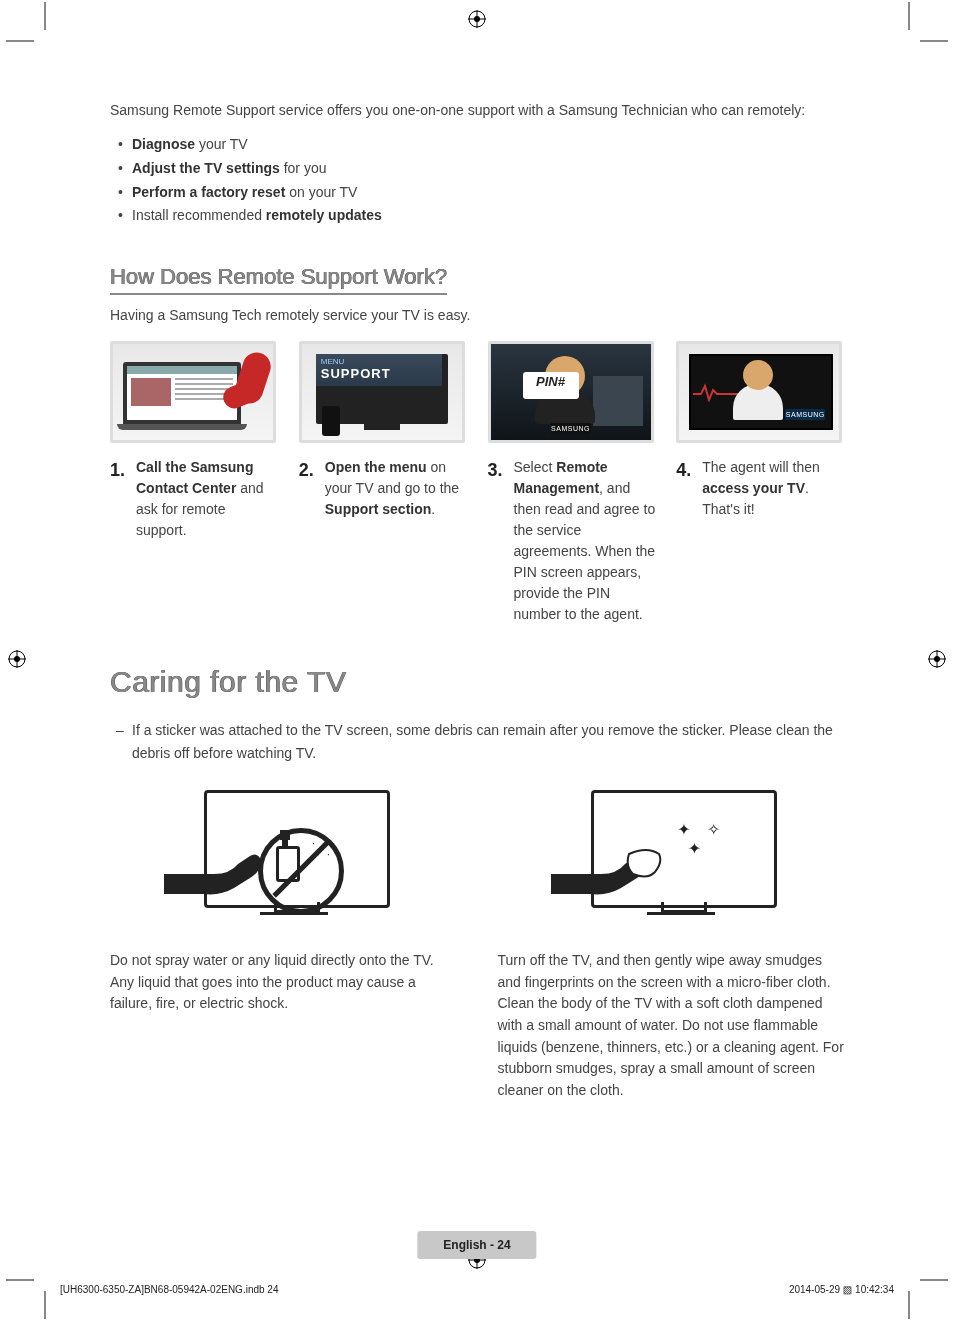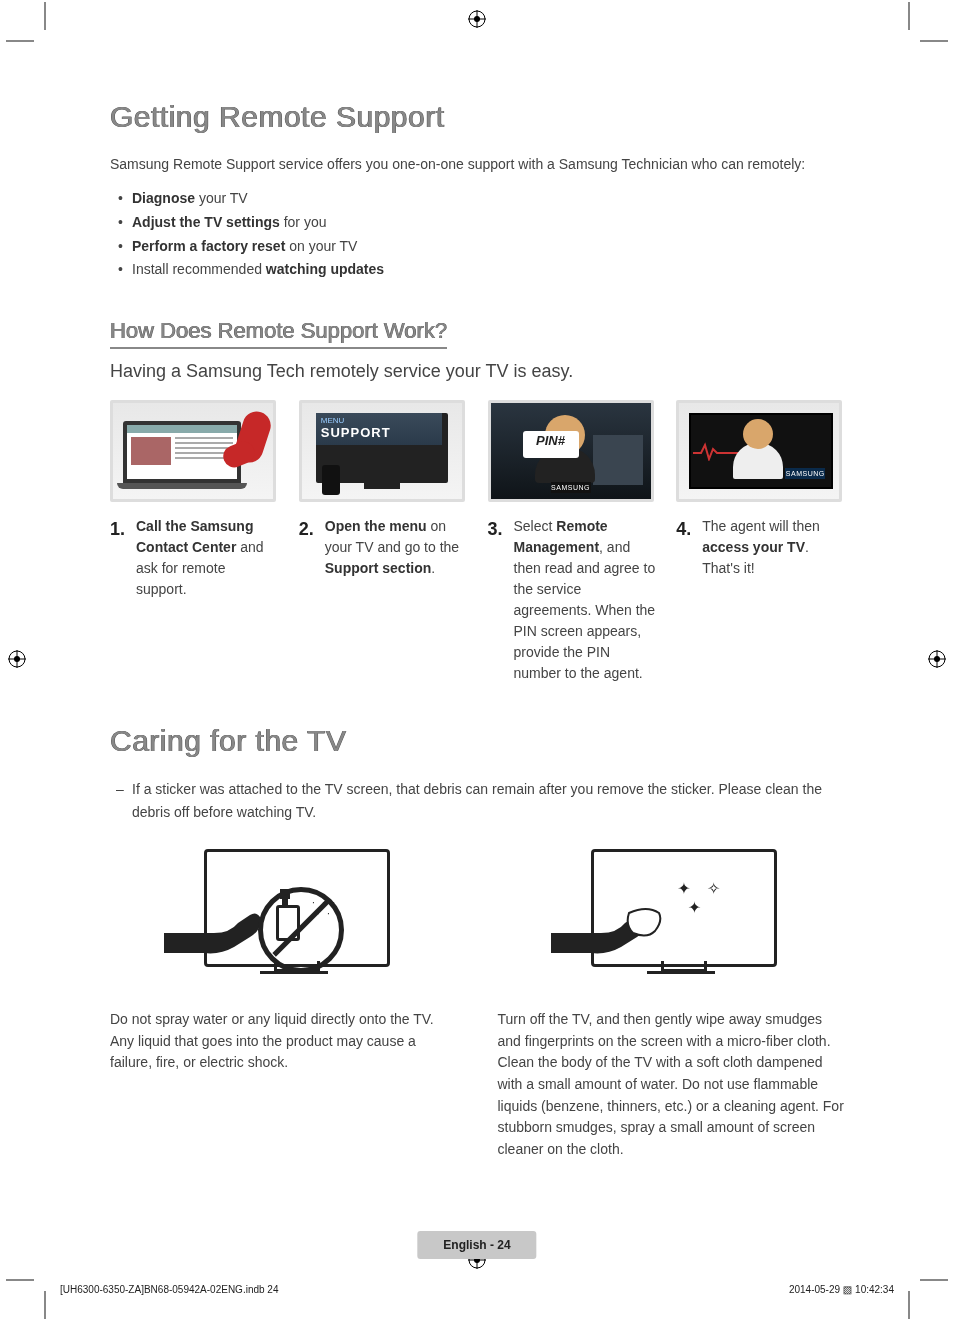--- a/index.html
+++ b/index.html
@@ -73,21 +73,21 @@
     font-size: 22px;
     font-weight: 400;
     color: #888;
     text-shadow: 0.4px 0 #555, -0.4px 0 #555;
     margin: 14px 0 12px 0;
     padding-bottom: 3px;
     border-bottom: 2px solid #888;
     display: inline-block;
   }
   .subintro {
-    font-size: 18px;
+    font-size: 14px;
     color: #444;
     margin-bottom: 18px;
   }
 
   .steps {
     display: flex;
     gap: 20px;
     margin-bottom: 40px;
   }
   .step {
@@ -277,29 +277,28 @@
   <div class="tick-h" style="top:40px; left:6px;"></div>
   <div class="tick-v" style="top:2px; right:44px;"></div>
   <div class="tick-h" style="top:40px; right:6px;"></div>
   <div class="tick-v" style="bottom:2px; left:44px;"></div>
   <div class="tick-h" style="bottom:40px; left:6px;"></div>
   <div class="tick-v" style="bottom:2px; right:44px;"></div>
   <div class="tick-h" style="bottom:40px; right:6px;"></div>
 
   <div class="content">
 
-    <h1>Getting Remote Support</h1>
 
     <p class="intro">Samsung Remote Support service offers you one-on-one support with a Samsung Technician who can remotely:</p>
 
     <ul class="bullets">
       <li><span class="bold">Diagnose</span><span> your TV</span></li>
       <li><span class="bold">Adjust the TV settings</span><span> for you</span></li>
       <li><span class="bold">Perform a factory reset</span><span> on your TV</span></li>
-      <li><span>Install recommended </span><span class="bold">watching updates</span></li>
+      <li><span>Install recommended </span><span class="bold">remotely updates</span></li>
     </ul>
 
     <h2>How Does Remote Support Work?</h2>
     <div class="subintro">Having a Samsung Tech remotely service your TV is easy.</div>
 
     <div class="steps">
 
       <div class="step">
         <div class="step-img">
           <div class="s1-laptop"></div>
@@ -361,21 +360,21 @@
           <div class="step-num">4.</div>
           <div>The agent will then <span class="bold">access your TV</span>. That's it!</div>
         </div>
       </div>
 
     </div>
 
     <h1>Caring for the TV</h1>
 
     <ul class="dashes">
-      <li>If a sticker was attached to the TV screen, that debris can remain after you remove the sticker. Please clean the debris off before watching TV.</li>
+      <li>If a sticker was attached to the TV screen, some debris can remain after you remove the sticker. Please clean the debris off before watching TV.</li>
     </ul>
 
     <div class="care-row">
       <div class="care-col">
         <div class="care-img">
           <div class="tv-outline"></div>
           <div class="tv-stand"></div>
           <div class="tv-base"></div>
           <div class="hand">
             <svg viewBox="0 0 112 55">

